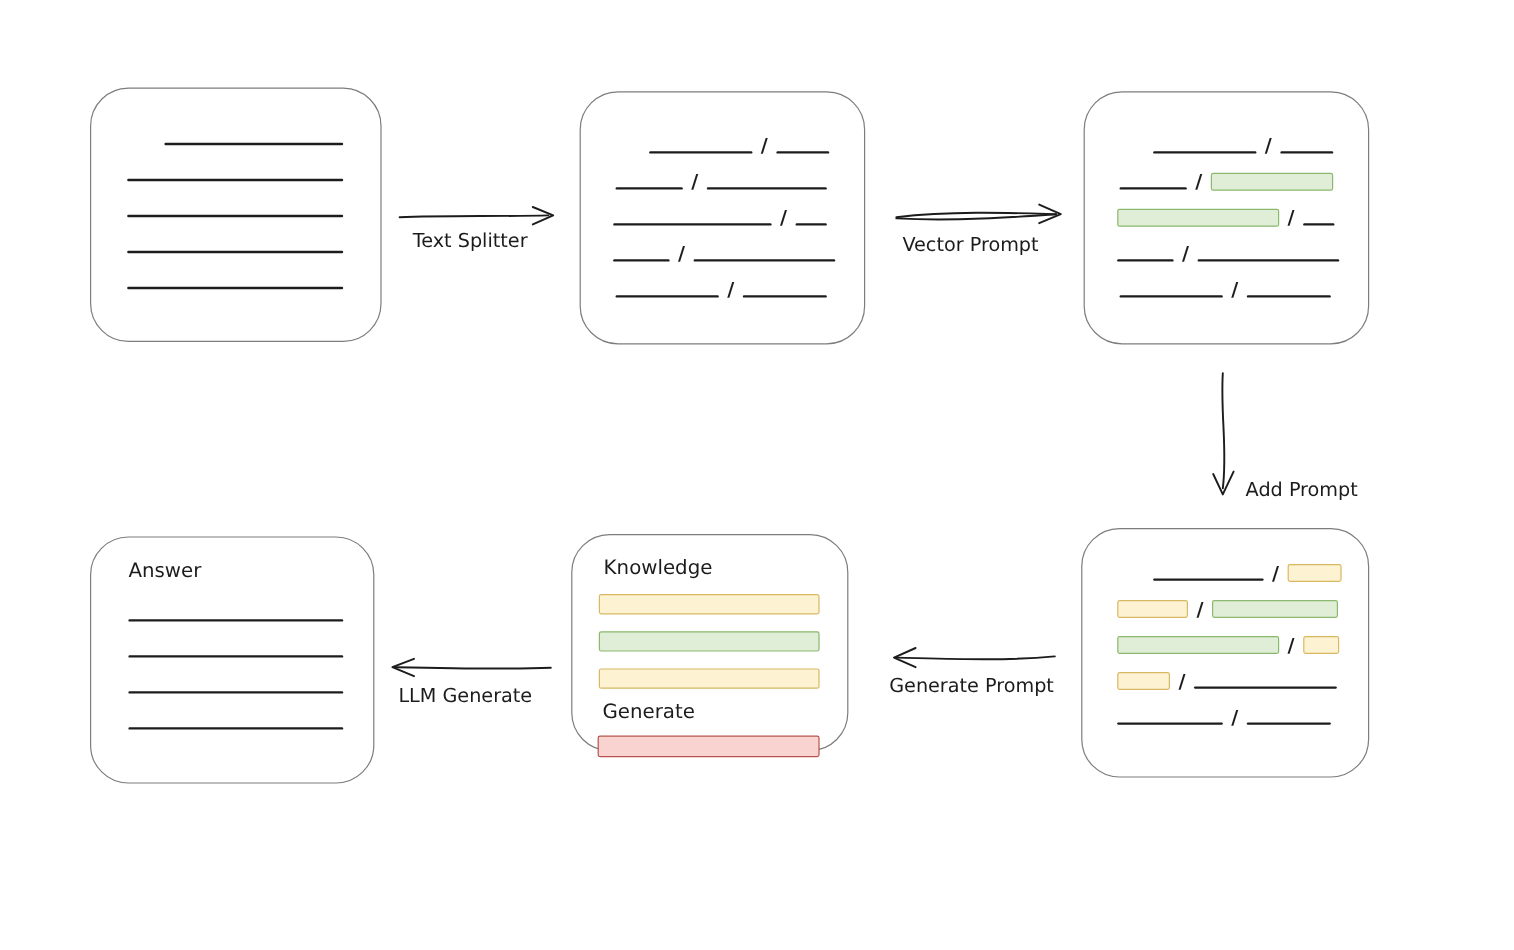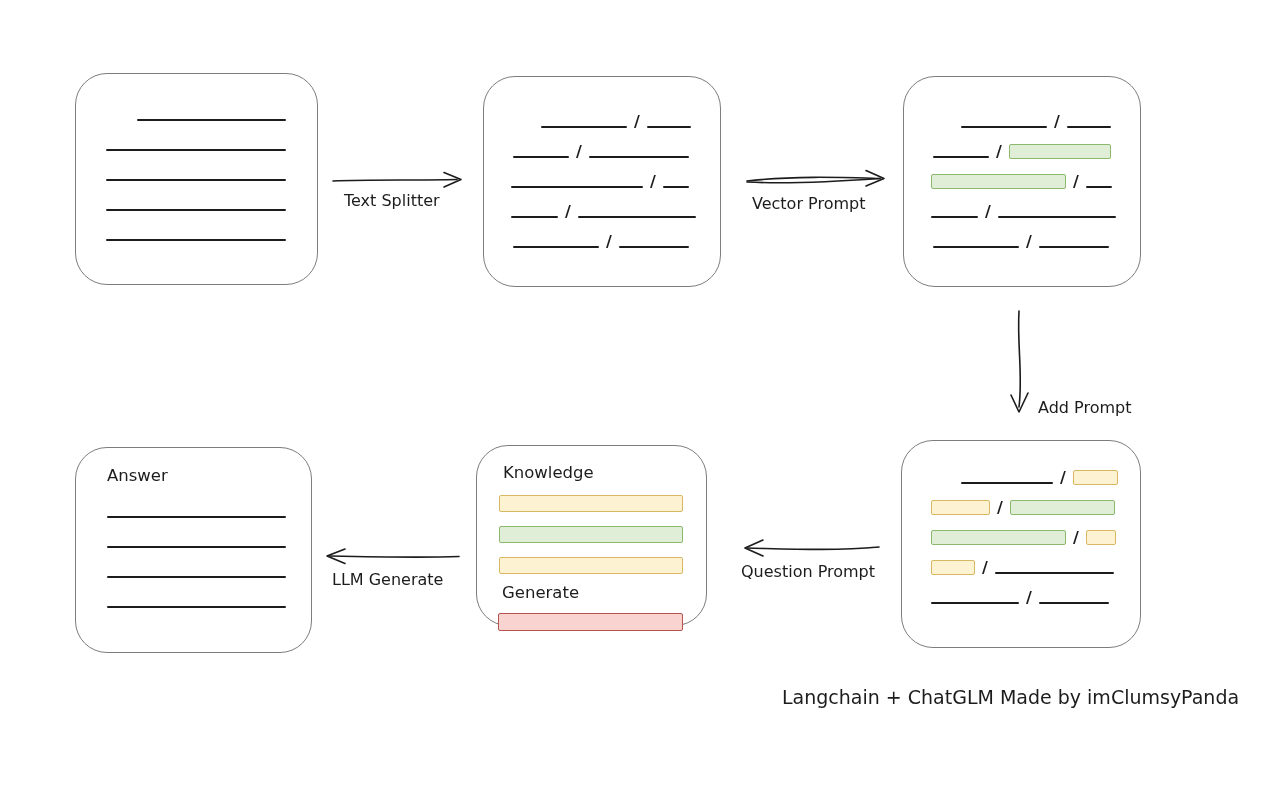--- a/index.html
+++ b/index.html
@@ -200,18 +200,17 @@
     </g>
     <g>
       <path d="M459,556.5 C420,558 375,557 329,556"></path>
       <path d="M345,549 L327,556 L345,563.5"></path>
     </g>
   </svg>
 
   <div class="label" style="left:344px;top:147px;">Text Splitter</div>
   <div class="label" style="left:752px;top:150px;">Vector Prompt</div>
   <div class="label" style="left:1038px;top:354px;">Add Prompt</div>
-  <div class="label" style="left:741px;top:518px;">Question Prompt</div>
+  <div class="label" style="left:741px;top:518px;">Generate Prompt</div>
   <div class="label" style="left:332px;top:526px;">LLM Generate</div>
 
-  <div class="caption" style="left:782px;top:686px;">Langchain + ChatGLM Made by imClumsyPanda</div>
 
 </div>
 
 </body></html>

